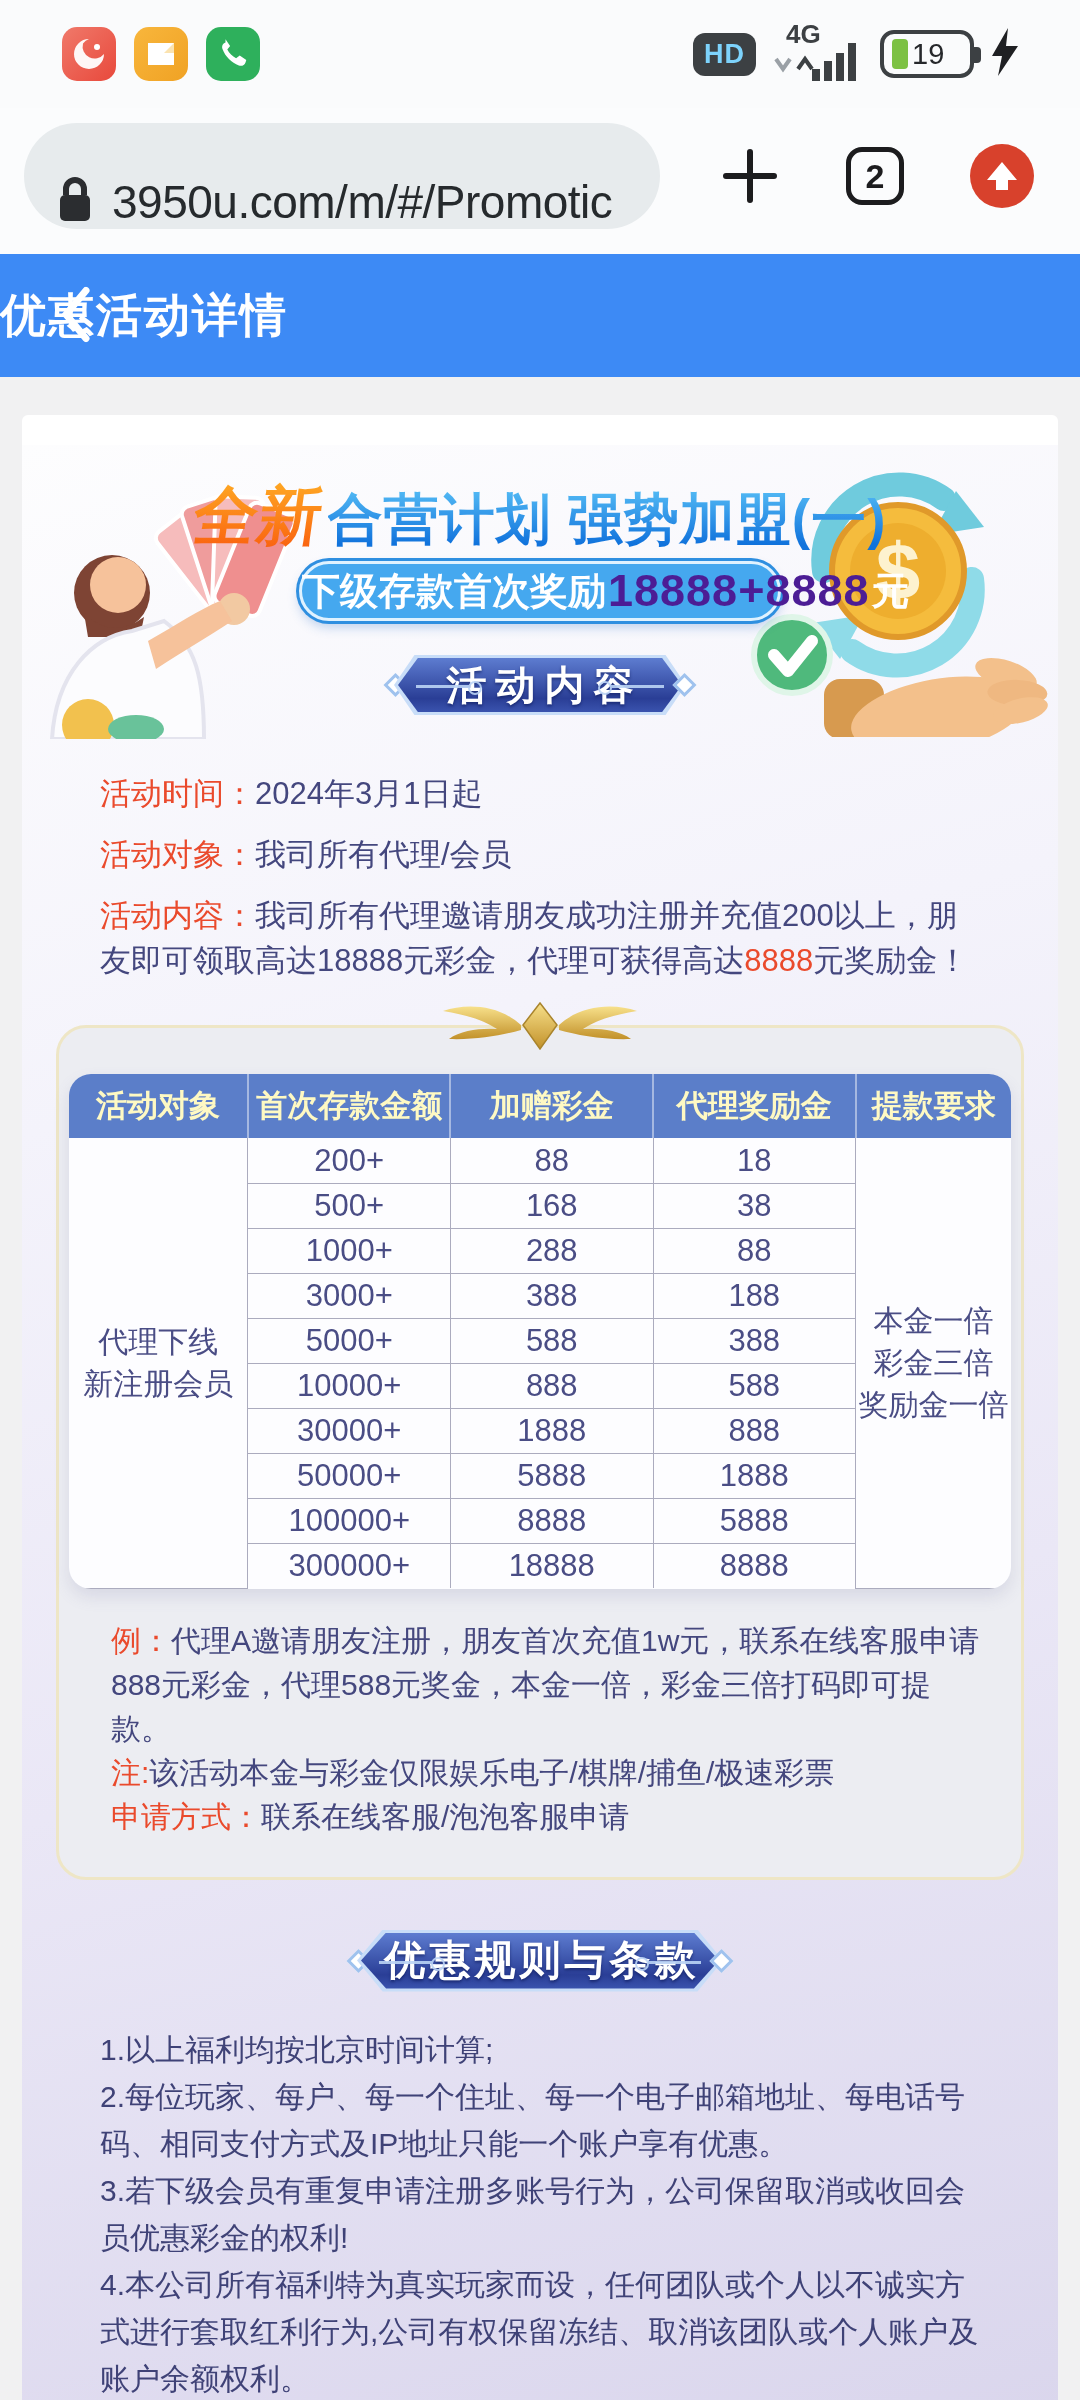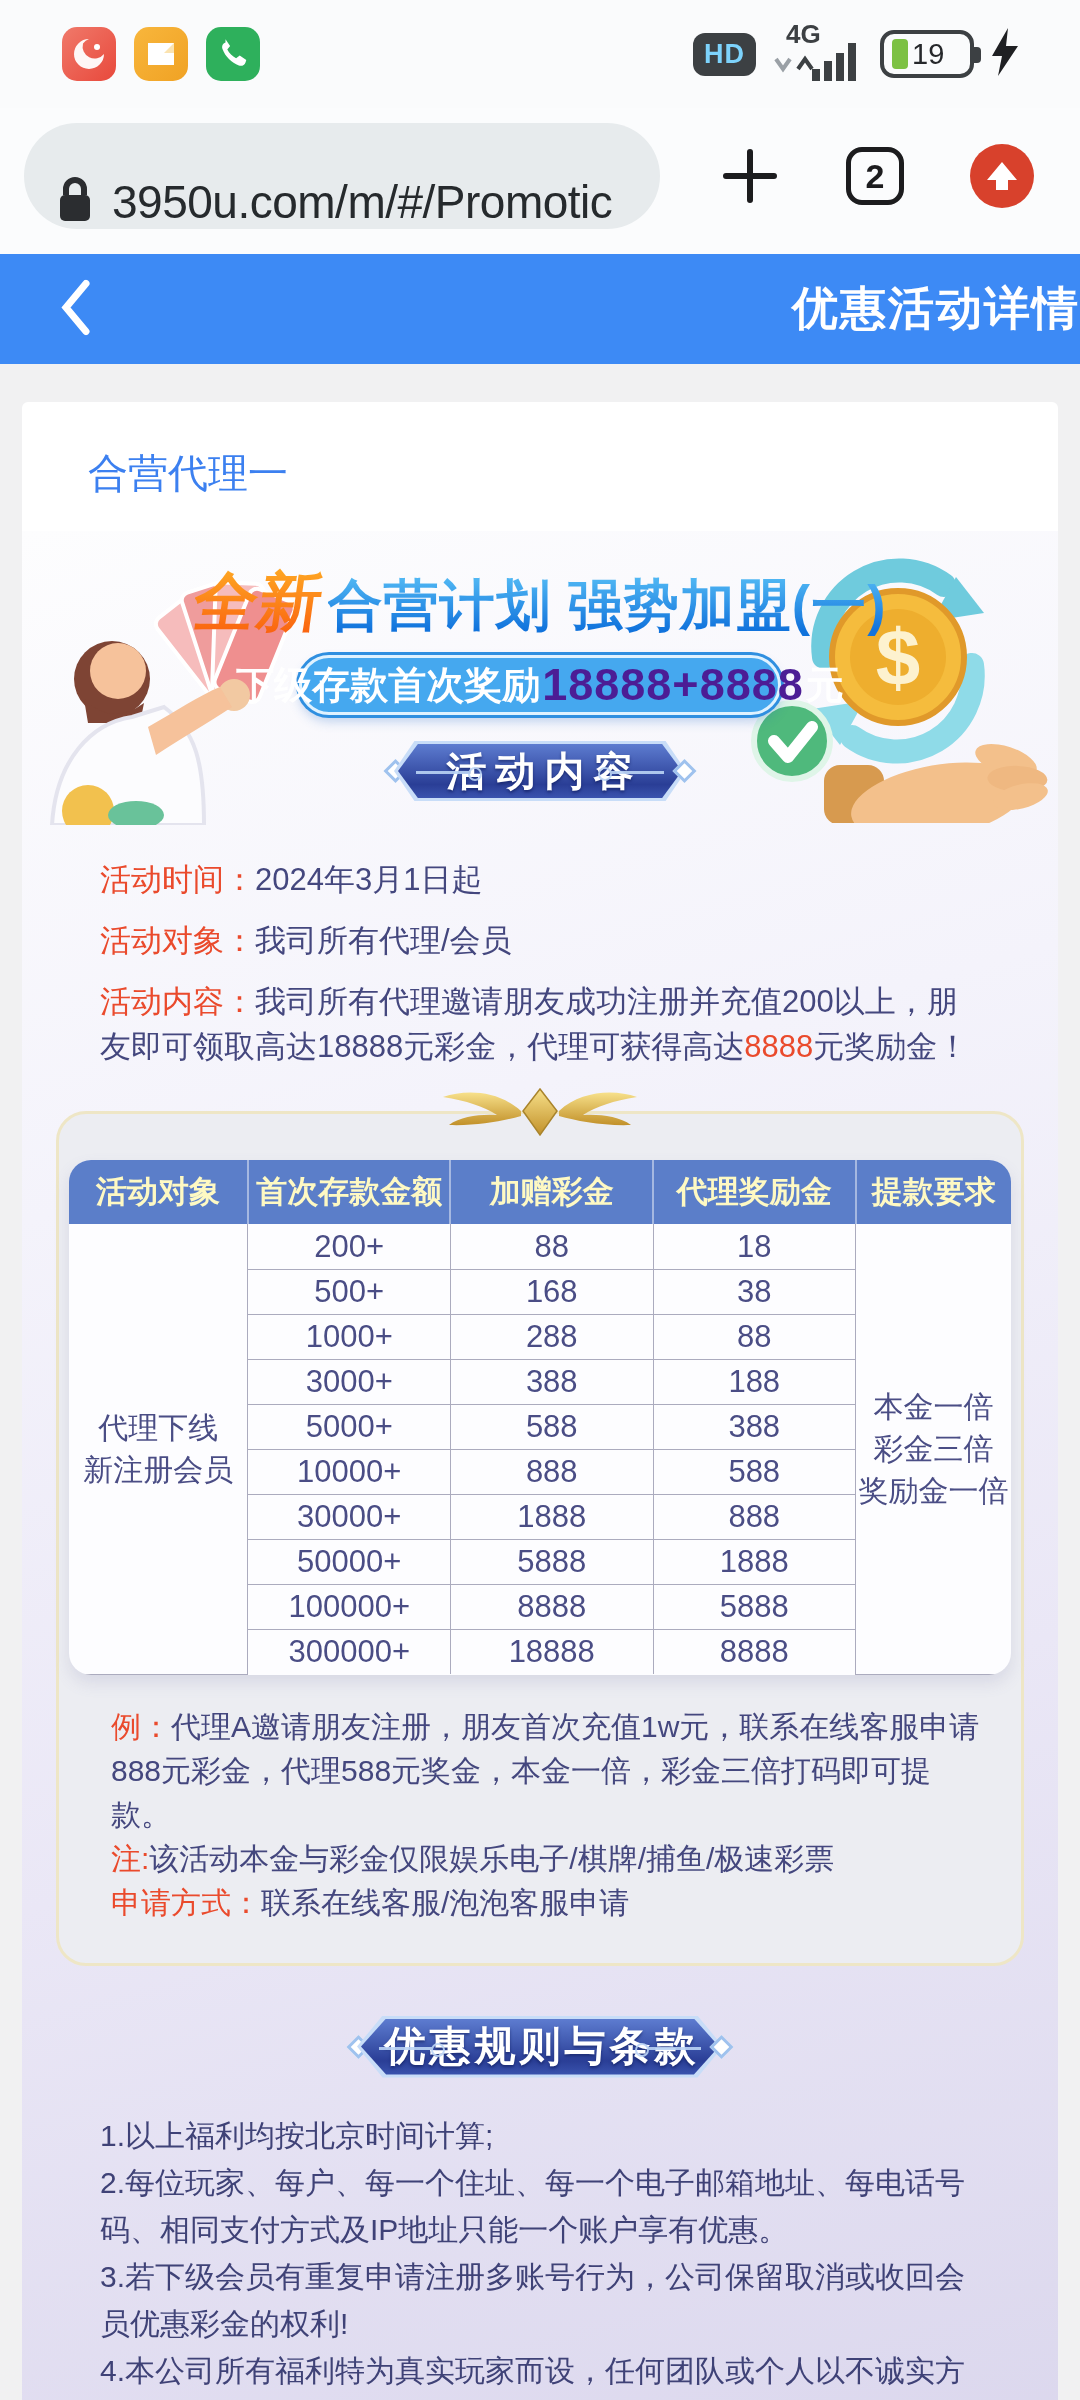--- a/index.html
+++ b/index.html
@@ -25,37 +25,37 @@
   
   .url-row { height:146px; background:#fbfcfd; display:flex; align-items:center; padding:0 46px 10px 24px; }
   .url-pill { width:636px; height:106px; background:#e7ebed; border-radius:53px; display:flex; align-items:flex-end; padding:0 30px; gap:16px; overflow:hidden; }
   .url-text { font-size:46px; color:#262a2d; white-space:nowrap; letter-spacing:-0.5px; }
   .toolbar-btns { margin-left:auto; display:flex; align-items:center; gap:66px; }
   .plus-btn,.tab-btn,.update-btn { border:none; background:none; cursor:pointer; display:flex; align-items:center; justify-content:center; }
   .tab-btn { width:58px; height:58px; border:5px solid #1c1c1e; border-radius:16px; font-size:34px; font-weight:700; color:#1c1c1e; }
   .update-btn { width:64px; height:64px; border-radius:50%; background:#d8412c; }
 
   
-  .nav-bar { position:relative; height:110px; background:#3d8af5; display:flex; align-items:center; justify-content:flex-end; }
+  .nav-bar { position:relative; height:123px; background:#3d8af5; display:flex; align-items:center; justify-content:flex-start; }
   .nav-title { color:#fff; font-size:46px; font-weight:700; letter-spacing:2px; }
   .back-btn { position:absolute; left:58px; top:50%; transform:translateY(-50%); background:none; border:none; cursor:pointer; }
 
   
   .page-bg { background:#f1f1f2; padding:38px 22px 0; }
   .card { background:#ffffff; border-radius:6px; overflow:hidden; }
   .section-title { margin:44px 0 0 66px; color:#3c80f0; font-size:40px; font-weight:500; }
 
   .lav { margin-top:30px; background:linear-gradient(165deg,#fdfdfe 0%,#f4f3fb 30%,#eae7f6 60%,#d9d5ec 100%); padding-bottom:56px; }
 
   
   .banner { position:relative; height:296px; overflow:hidden; }
   .b-title { position:absolute; top:28px; width:100%; text-align:center; white-space:nowrap; }
   .b-title .hl { display:inline-block; transform:skewX(-8deg); font-size:64px; font-weight:800; background:linear-gradient(180deg,#ffb126,#f9560c); -webkit-background-clip:text; background-clip:text; color:transparent; margin-right:6px; }
   .b-title .rest { font-size:55px; font-weight:800; letter-spacing:1px; background:linear-gradient(180deg,#55bcf5 0%,#1173dc 90%); -webkit-background-clip:text; background-clip:text; color:transparent; }
-  .b-pill { position:absolute; top:124px; left:50%; transform:translateX(-50%); width:482px; height:60px; border-radius:32px; background:#45a8ef; border:3px solid #dff2ff; box-shadow:0 0 0 3px #2f8fe0,0 6px 12px rgba(40,110,200,.3); display:flex; align-items:center; justify-content:center; gap:2px; white-space:nowrap; }
+  .b-pill { position:absolute; top:116px; left:50%; transform:translateX(-50%); width:482px; height:60px; border-radius:32px; background:#45a8ef; border:3px solid #dff2ff; box-shadow:0 0 0 3px #2f8fe0,0 6px 12px rgba(40,110,200,.3); display:flex; align-items:center; gap:2px; white-space:nowrap; }
   .b-pill .p1,.b-pill .p3 { color:#fff; font-size:38px; font-weight:700; }
   .b-pill .p2 { color:#4c1d95; font-size:45px; font-weight:800; letter-spacing:1px; }
 
   .hexwrap { position:relative; width:292px; height:60px; margin:0 auto; }
   .hexwrap.abs { position:absolute; top:210px; left:50%; transform:translateX(-50%); margin:0; }
   .hex { width:100%; height:100%; clip-path:polygon(7% 0,93% 0,100% 50%,93% 100%,7% 100%,0 50%); background:#c8ddf8; padding:3px 0; }
   .hex-in { position:relative; width:calc(100% - 8px); height:100%; margin:0 auto; clip-path:polygon(7% 0,93% 0,100% 50%,93% 100%,7% 100%,0 50%); background:linear-gradient(180deg,#5d7cd0 0%,#2a3e96 75%,#3a53ae 100%); display:flex; align-items:center; justify-content:center; }
   .hex-label { color:#fff; font-size:40px; font-weight:800; letter-spacing:9px; text-indent:9px; text-shadow:0 2px 3px rgba(10,20,80,.55); }
   .deco-line { position:absolute; top:50%; width:54px; height:3px; background:#bcd4f6; opacity:.9; }
   .deco-line.l { left:18px; } .deco-line.r { right:18px; }
@@ -175,21 +175,20 @@
     <button class="back-btn">
       <svg width="34" height="56" viewBox="0 0 34 56">
           <path d="M28 4 8 28l20 24" fill="none" stroke="#ffffff" stroke-width="7" stroke-linecap="round"></path>
         </svg>
     </button>
     <span class="nav-title">优惠活动详情</span>
   </div>
 
   <div class="page-bg">
     <div class="card">
-      <h2 class="section-title">合营代理一</h2>
 
       <div class="lav">
 
         <div class="banner">
           <svg class="illu man" width="330" height="258" viewBox="0 0 165 129">
             <g transform="rotate(-38 99 62)">
                 <rect x="88" y="10" width="24" height="54" rx="4" fill="#f6bcbc" stroke="#fff" stroke-width="2"></rect>
               </g>
             <g transform="rotate(-18 99 62)">
                 <rect x="88" y="8" width="24" height="56" rx="4" fill="#ef9c9c" stroke="#fff" stroke-width="2"></rect>

